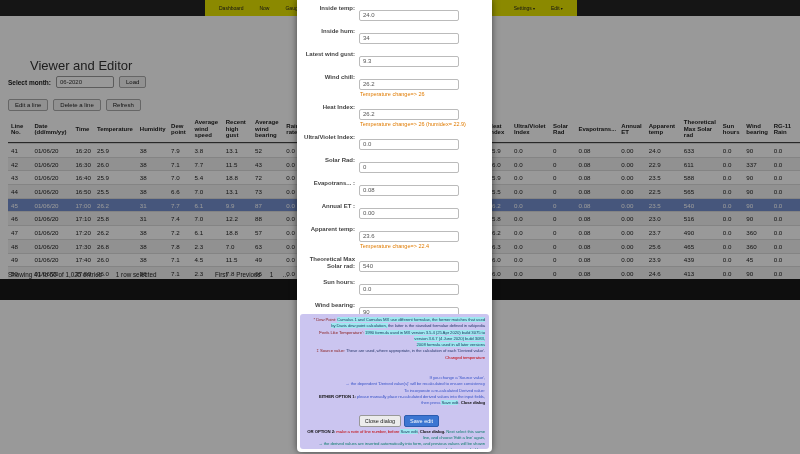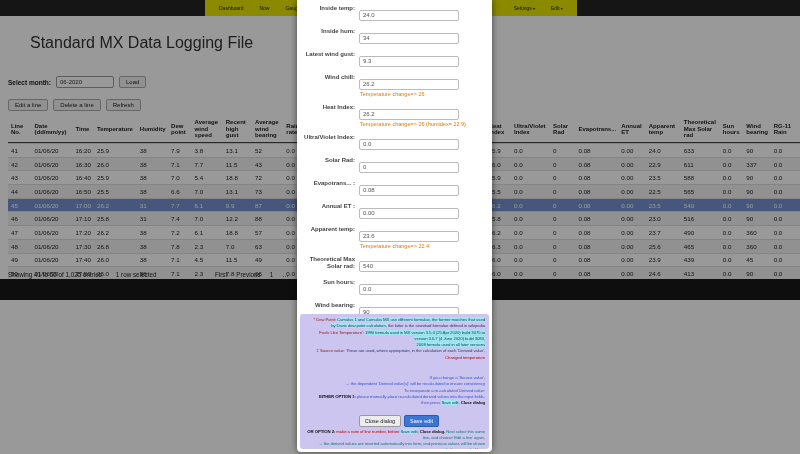--- a/index.html
+++ b/index.html
@@ -74,21 +74,21 @@
     <div class="nav-menu">
         <span class="nav-item">Dashboard</span>
         <span class="nav-item">Now</span>
         <span class="nav-item">Gauges</span>
         <span class="nav-item">Charts</span>
         <span class="nav-item">Settings<span class="caret"> ▾</span></span>
         <span class="nav-item">Edit<span class="caret"> ▾</span></span>
       </div>
   </div>
 
-  <div class="page-title">Standard MX Data Logging File</div>
+  <div class="page-subtitle">Viewer and Editor</div>
 
   <div class="month-row">
     <span class="month-label">Select month:</span>
     <input class="month-input" type="text" value="06-2020" style="">
     <button class="btn">Load</button>
   </div>
 
   <div class="actions">
     <button class="btn">Edit a line</button>
     <button class="btn">Delete a line</button>

